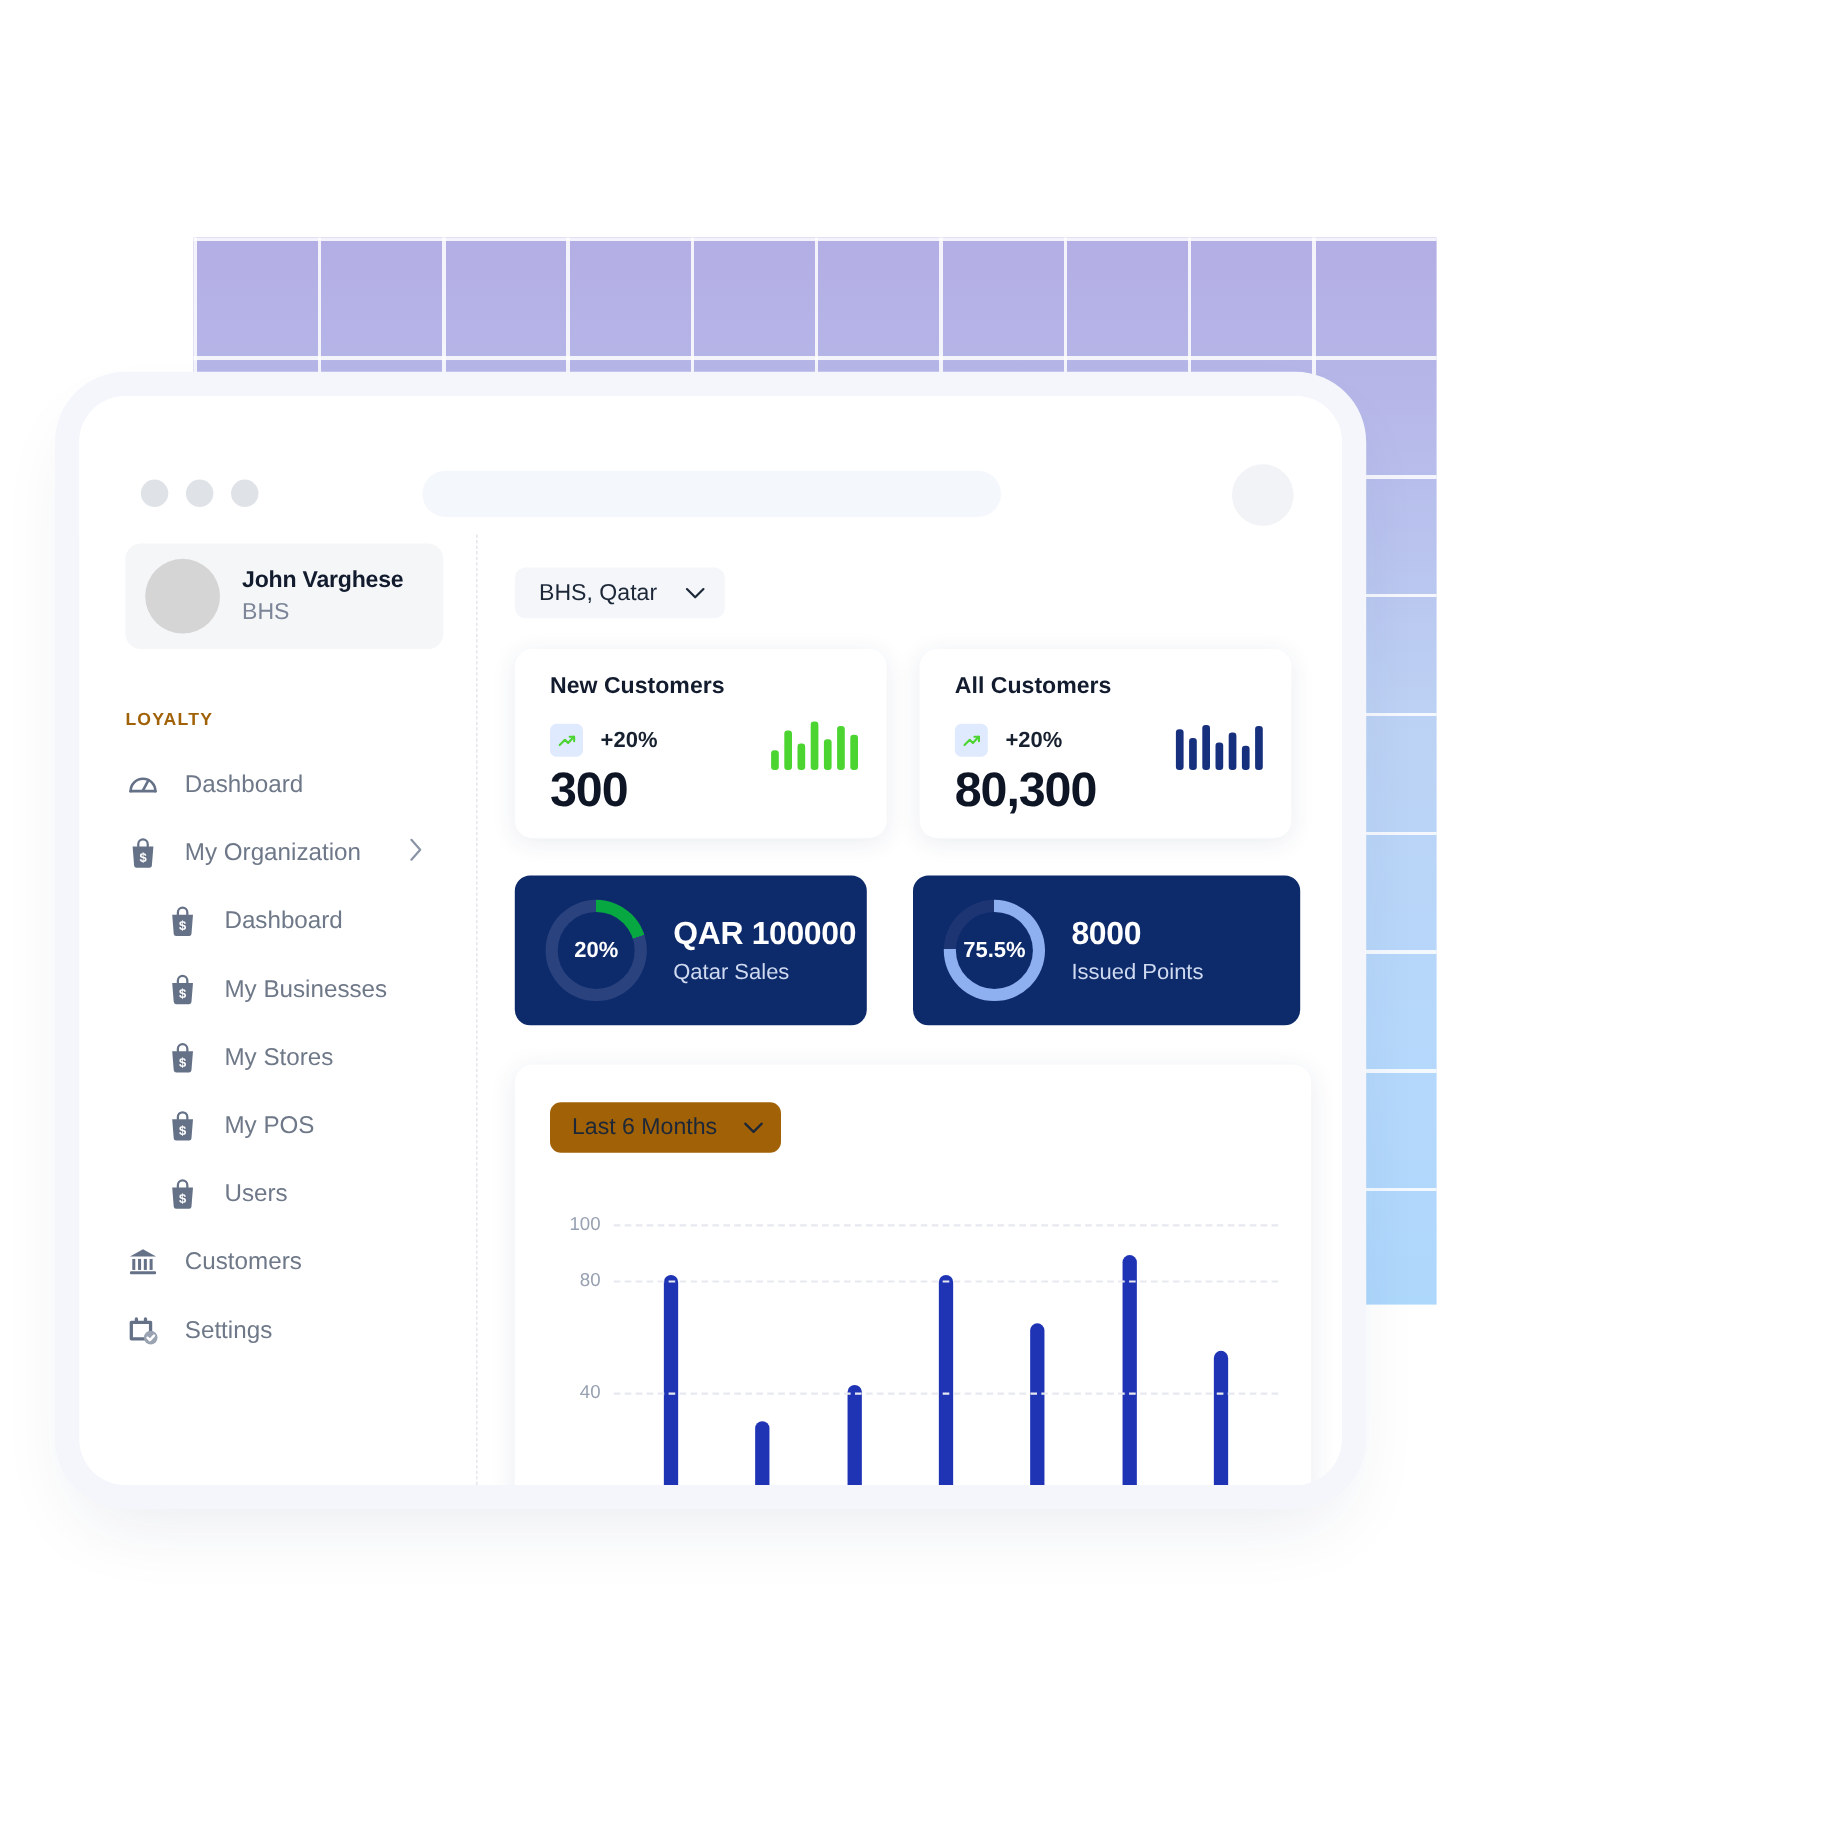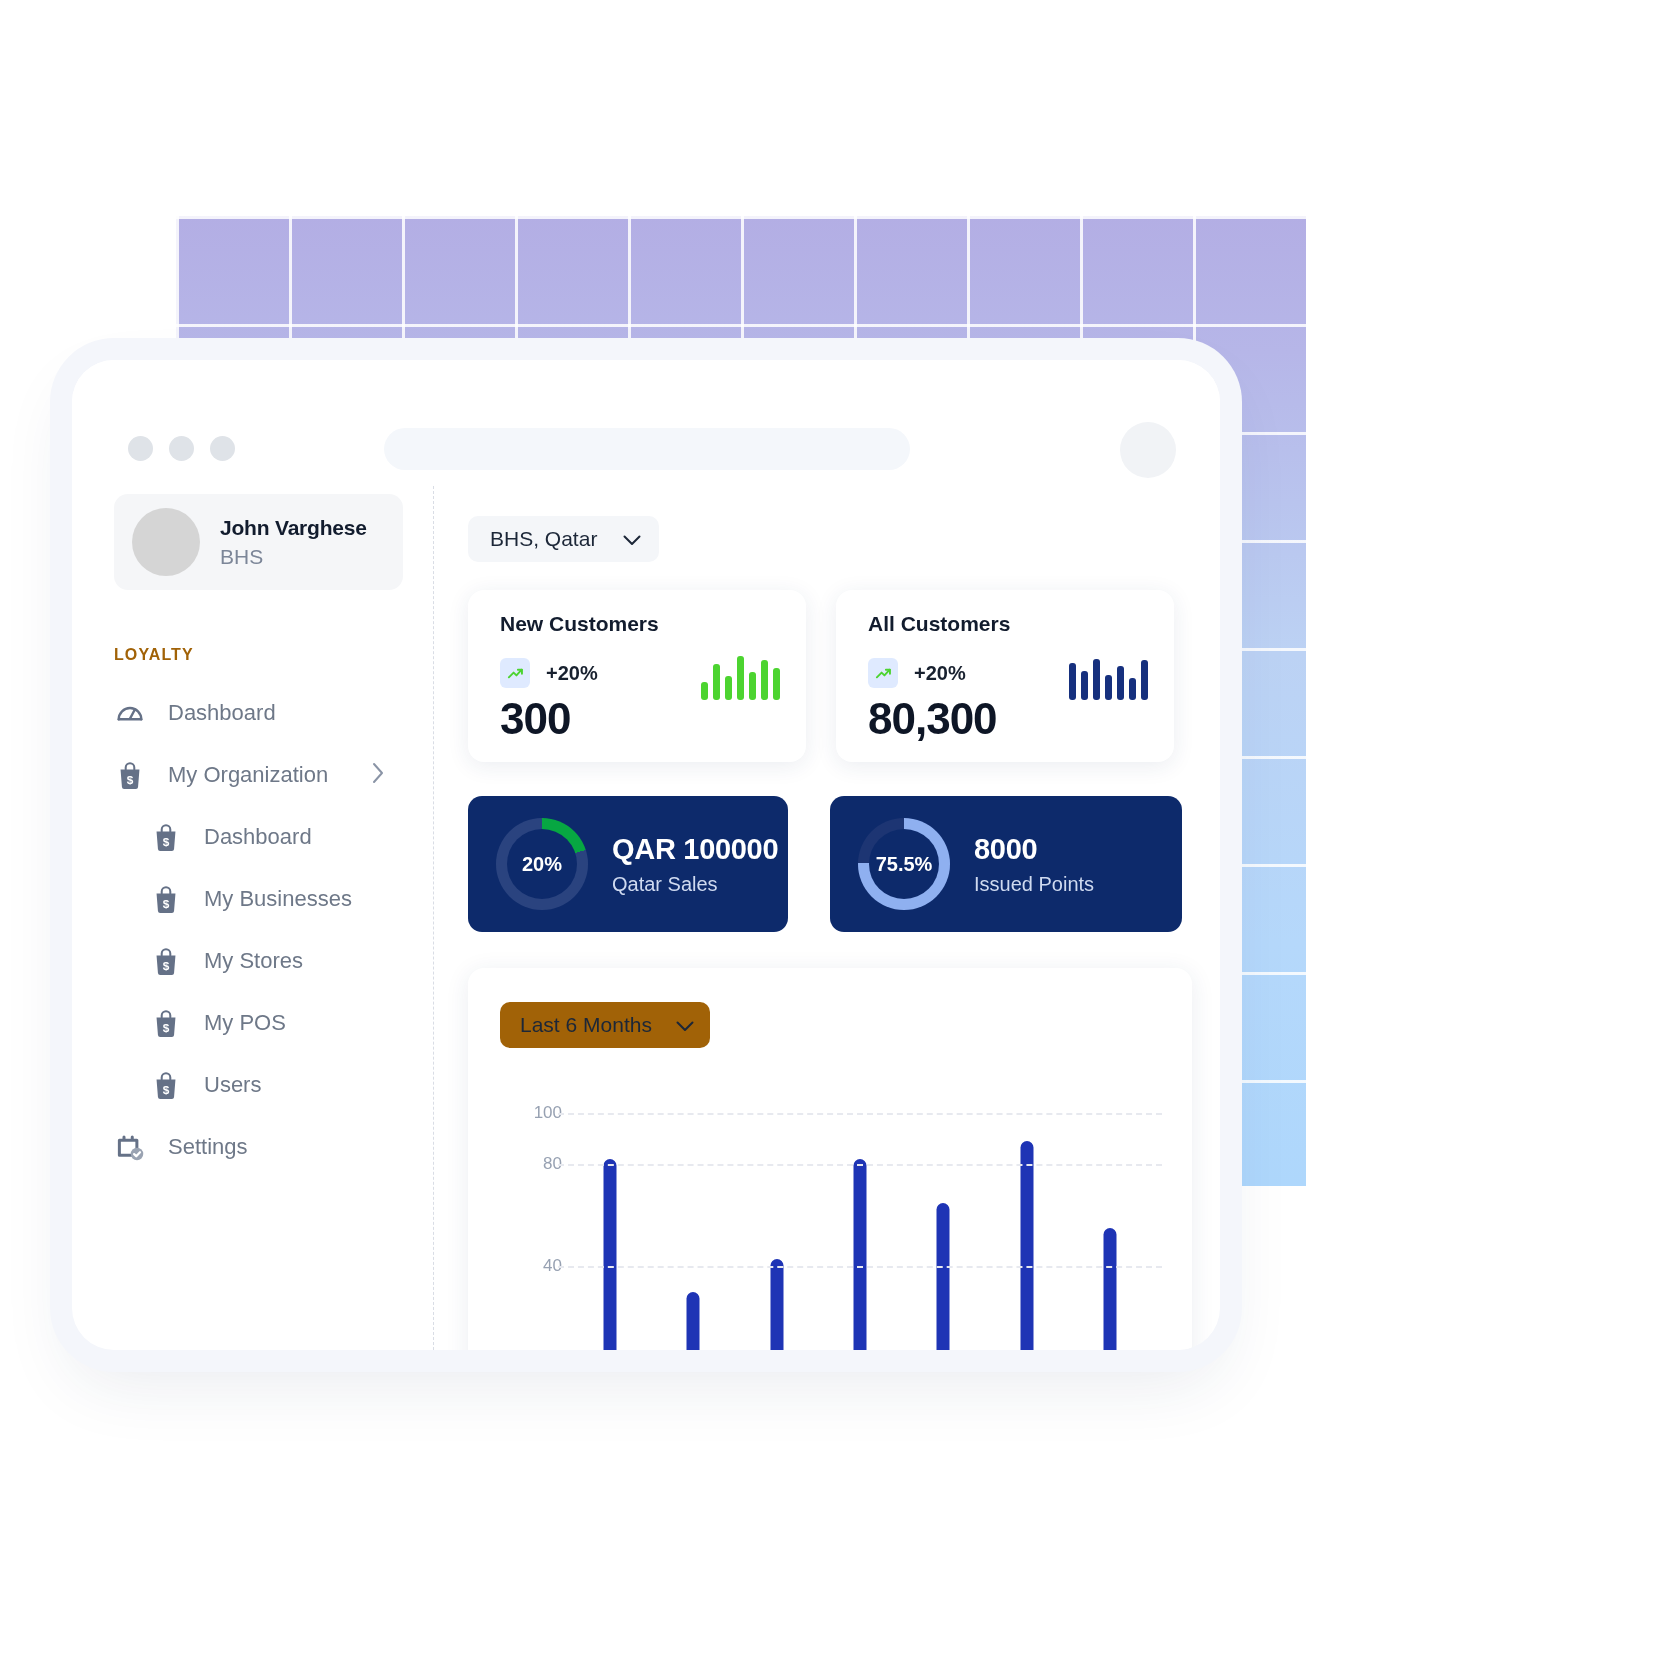--- a/index.html
+++ b/index.html
@@ -168,21 +168,21 @@
   .swatch { width: 17px; height: 17px; border-radius: 50%; }
   .range-pill {
     display: inline-flex; align-items: center; gap: 24px;
     height: 46px; padding: 0 16px 0 20px;
     background: #a16207; border-radius: 10px;
     font-size: 21px; color: #1c2738;
   }
 
   .plot { position: relative; margin-top: 40px; height: 280px; }
   .ytick {
-    position: absolute; left: 16px; width: 46px;
+    position: absolute; left: 0; width: 46px;
     text-align: right; font-size: 17px; color: #97a1b2;
     transform: translateY(-50%);
   }
   .gridline {
     position: absolute; left: 58px; right: 0; height: 0;
     border-top: 2px dashed #e7e9ef;
   }
   .bars {
     position: absolute; left: 68px; right: 10px; bottom: 0; top: 0;
     display: flex; align-items: flex-end; justify-content: space-around;
@@ -292,20 +292,33 @@
             </div>
             <div class="nav-item sub">
               <span class="nav-ico">
                 <svg width="26" height="29" viewBox="0 0 24 27">
                   <path d="M8 8V6a4 4 0 0 1 8 0v2" fill="none" stroke="#657187" stroke-width="1.9" stroke-linecap="round"></path>
                   <path d="M3.2 8h17.6l-1.3 16.2a2 2 0 0 1-2 1.8H6.5a2 2 0 0 1-2-1.8z" fill="#657187"></path>
                   <text x="12" y="21" font-family="Liberation Sans, sans-serif" font-size="11" font-weight="700" fill="#fff" text-anchor="middle">$</text>
                 </svg>
               </span>
               <span class="nav-label">Users</span>
+            </div>
+            <div class="nav-item">
+              <span class="nav-ico">
+                <svg width="30" height="30" viewBox="0 0 24 24">
+                  <path d="M12 3 2.5 8.3h19z" fill="#657187"></path>
+                  <rect x="4.2" y="10" width="2.2" height="8" fill="#657187"></rect>
+                  <rect x="8.4" y="10" width="2.2" height="8" fill="#657187"></rect>
+                  <rect x="12.6" y="10" width="2.2" height="8" fill="#657187"></rect>
+                  <rect x="16.8" y="10" width="2.2" height="8" fill="#657187"></rect>
+                  <rect x="2.5" y="19" width="19" height="2.2" rx=".8" fill="#657187"></rect>
+                </svg>
+              </span>
+              <span class="nav-label">Customers</span>
             </div>
             <div class="nav-item">
               <span class="nav-ico">
                 <svg width="30" height="30" viewBox="0 0 24 24">
                   <path d="M3.5 6.5h14v12h-14z" fill="none" stroke="#657187" stroke-width="2.4" stroke-linejoin="round"></path>
                   <rect x="6" y="2.8" width="2.4" height="4.2" rx="1.2" fill="#657187"></rect>
                   <rect x="12.6" y="2.8" width="2.4" height="4.2" rx="1.2" fill="#657187"></rect>
                   <circle cx="17.6" cy="17.6" r="5" fill="#9aa3b2"></circle>
                   <path d="m15.3 17.7 1.7 1.7 3-3.2" fill="none" stroke="#fff" stroke-width="1.8" stroke-linecap="round" stroke-linejoin="round"></path>
                 </svg>

